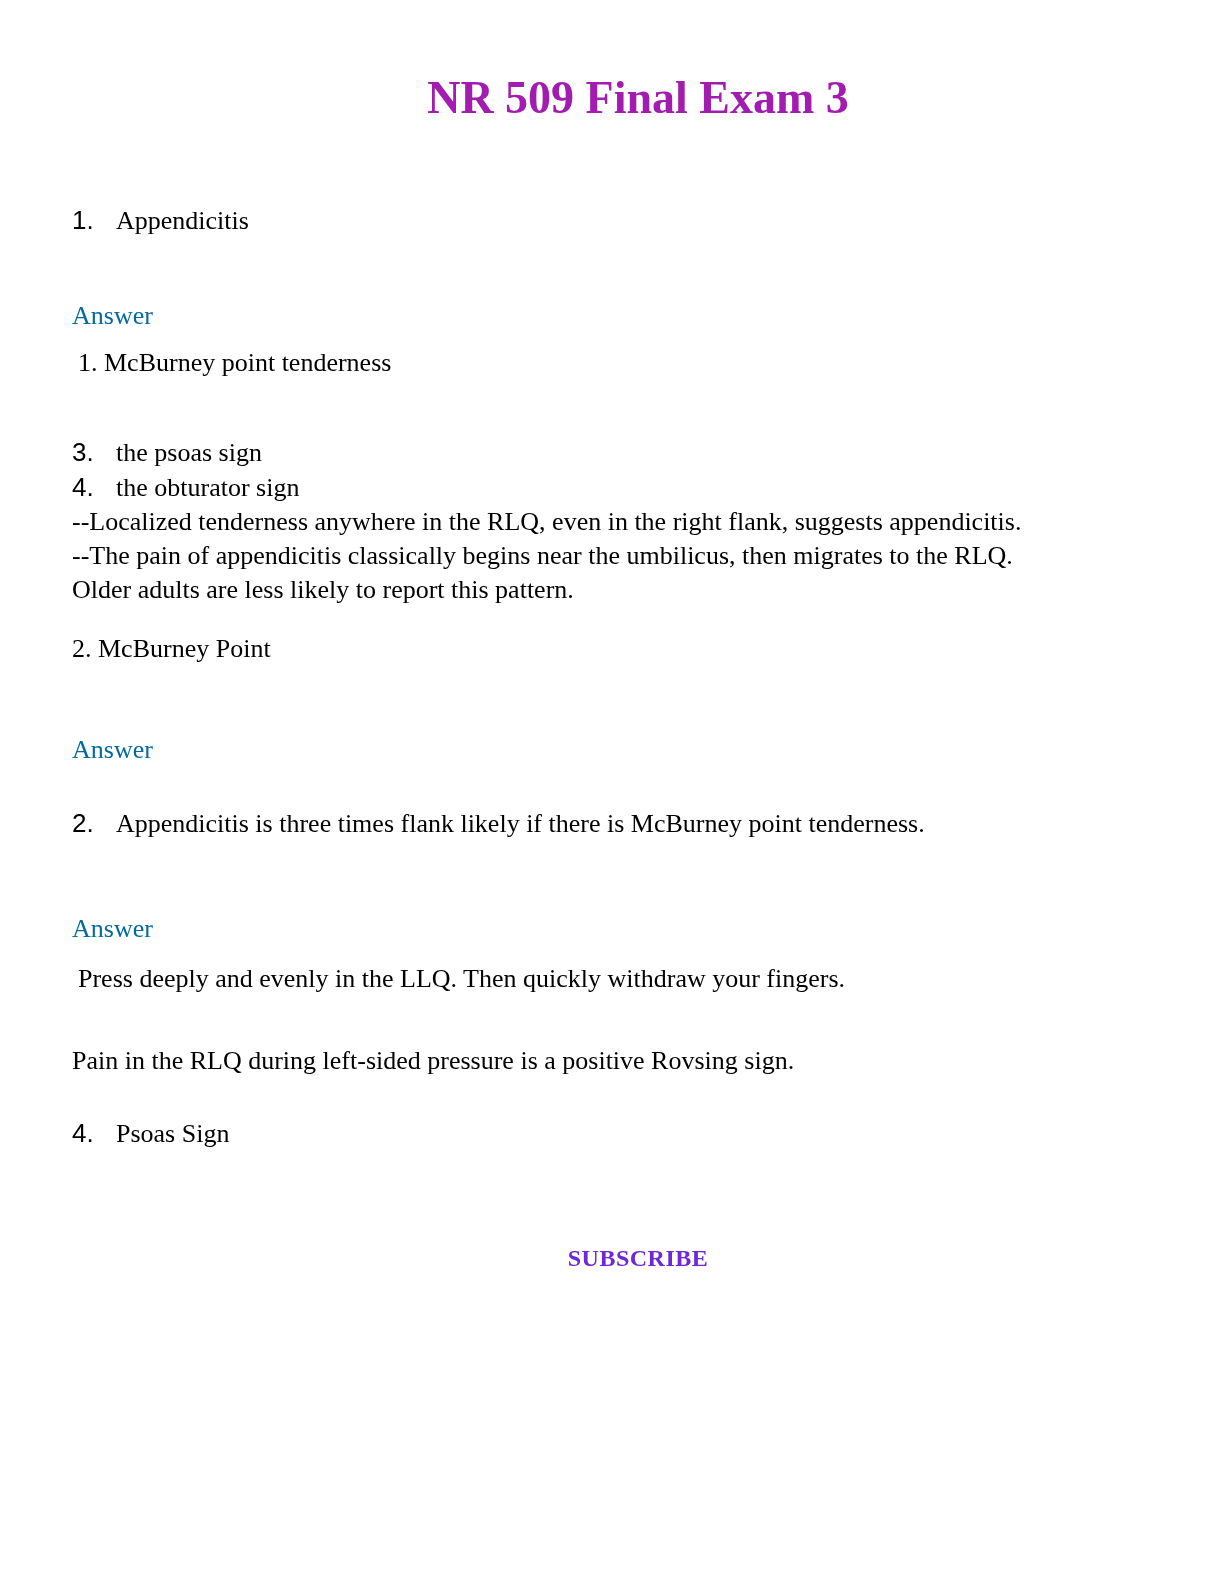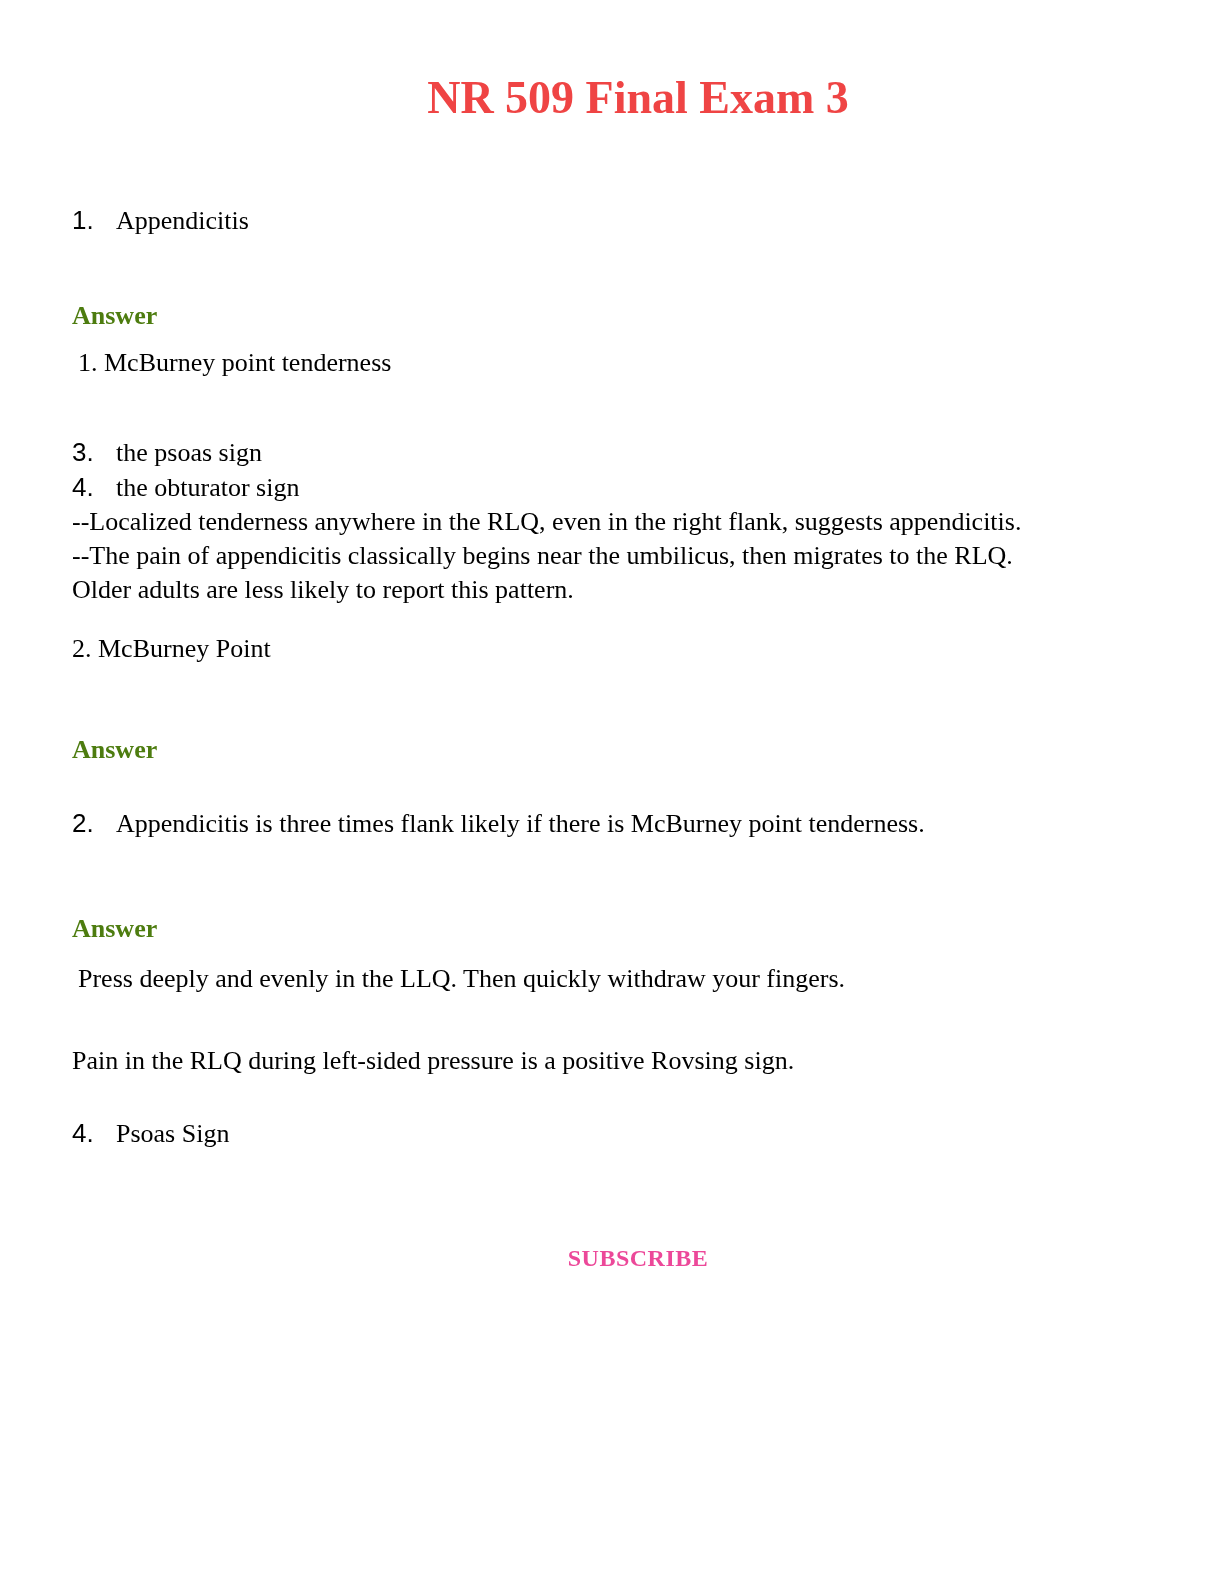--- a/index.html
+++ b/index.html
@@ -18,37 +18,37 @@
     font-family: "Liberation Serif", "DejaVu Serif", serif;
     font-size: 26px;
     color: #000000;
     overflow: hidden;
   }
   .doc-title {
     text-align: center;
     font-size: 46px;
     line-height: 55px;
     font-weight: bold;
-    color: #ef4444;
+    color: #a21caf;
     margin: 0;
   }
   .line {
     line-height: 35px;
     white-space: nowrap;
   }
   .num-item .num {
     display: inline-block;
     min-width: 28px;
     margin-right: 16px;
     font-family: "Liberation Sans", "DejaVu Sans", sans-serif;
   }
   .q1 { margin-top: 78px; }
   .answer-heading {
-    color: #4d7c0f;
-    font-weight: bold;
+    color: #0369a1;
+    font-weight: normal;
     line-height: 35px;
   }
   .answer1-heading { margin-top: 60px; }
   .a1-item { margin-top: 12px; padding-left: 6px; }
   .list-notes {
     margin-top: 55px;
     line-height: 34px;
   }
   .list-notes .note {
     white-space: pre-line;
@@ -66,21 +66,21 @@
   .q3 { margin-top: 38px; }
   .answer3-heading { margin-top: 70px; }
   .a3-line1 { margin-top: 15px; padding-left: 6px; }
   .a3-line2 { margin-top: 47px; }
   .q4 { margin-top: 38px; }
   .footer {
     margin-top: 92px;
     text-align: center;
   }
   .subscribe-link {
-    color: #ec4899;
+    color: #6d28d9;
     font-weight: bold;
     font-size: 24px;
     text-decoration: none;
     letter-spacing: 0.5px;
   }
 </style>
 </head>
 <body>
 
 <div class="page">

